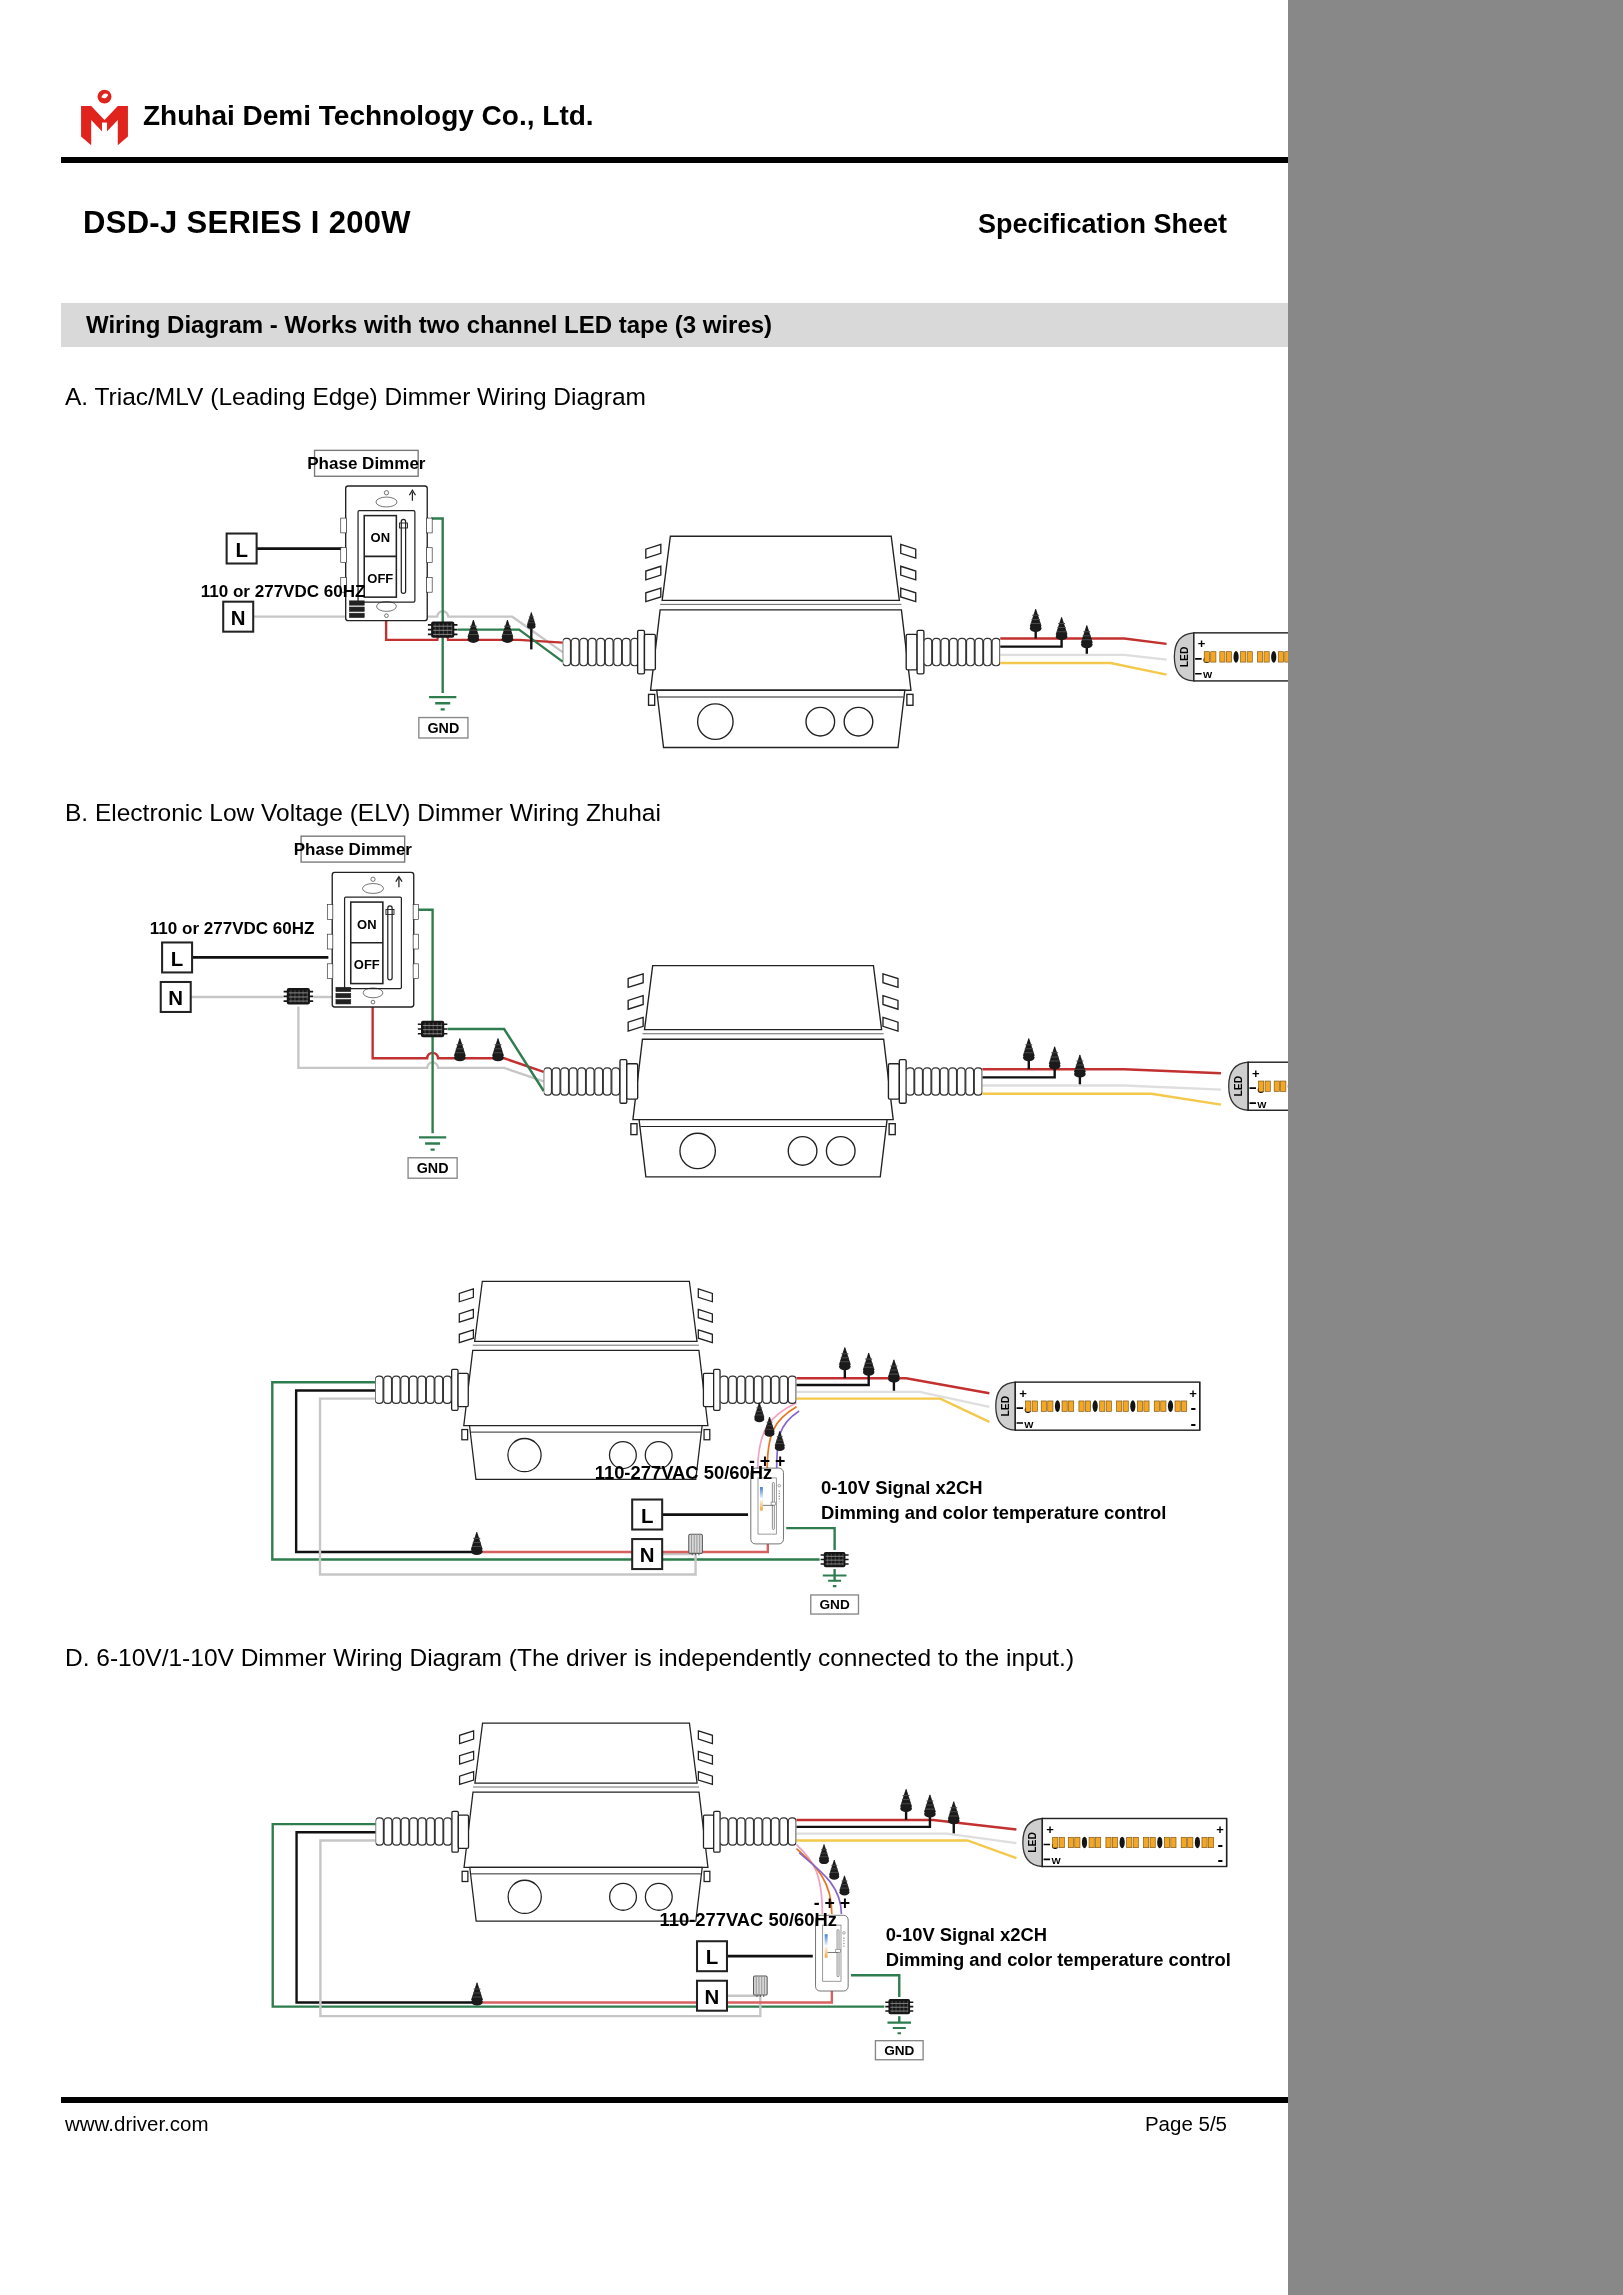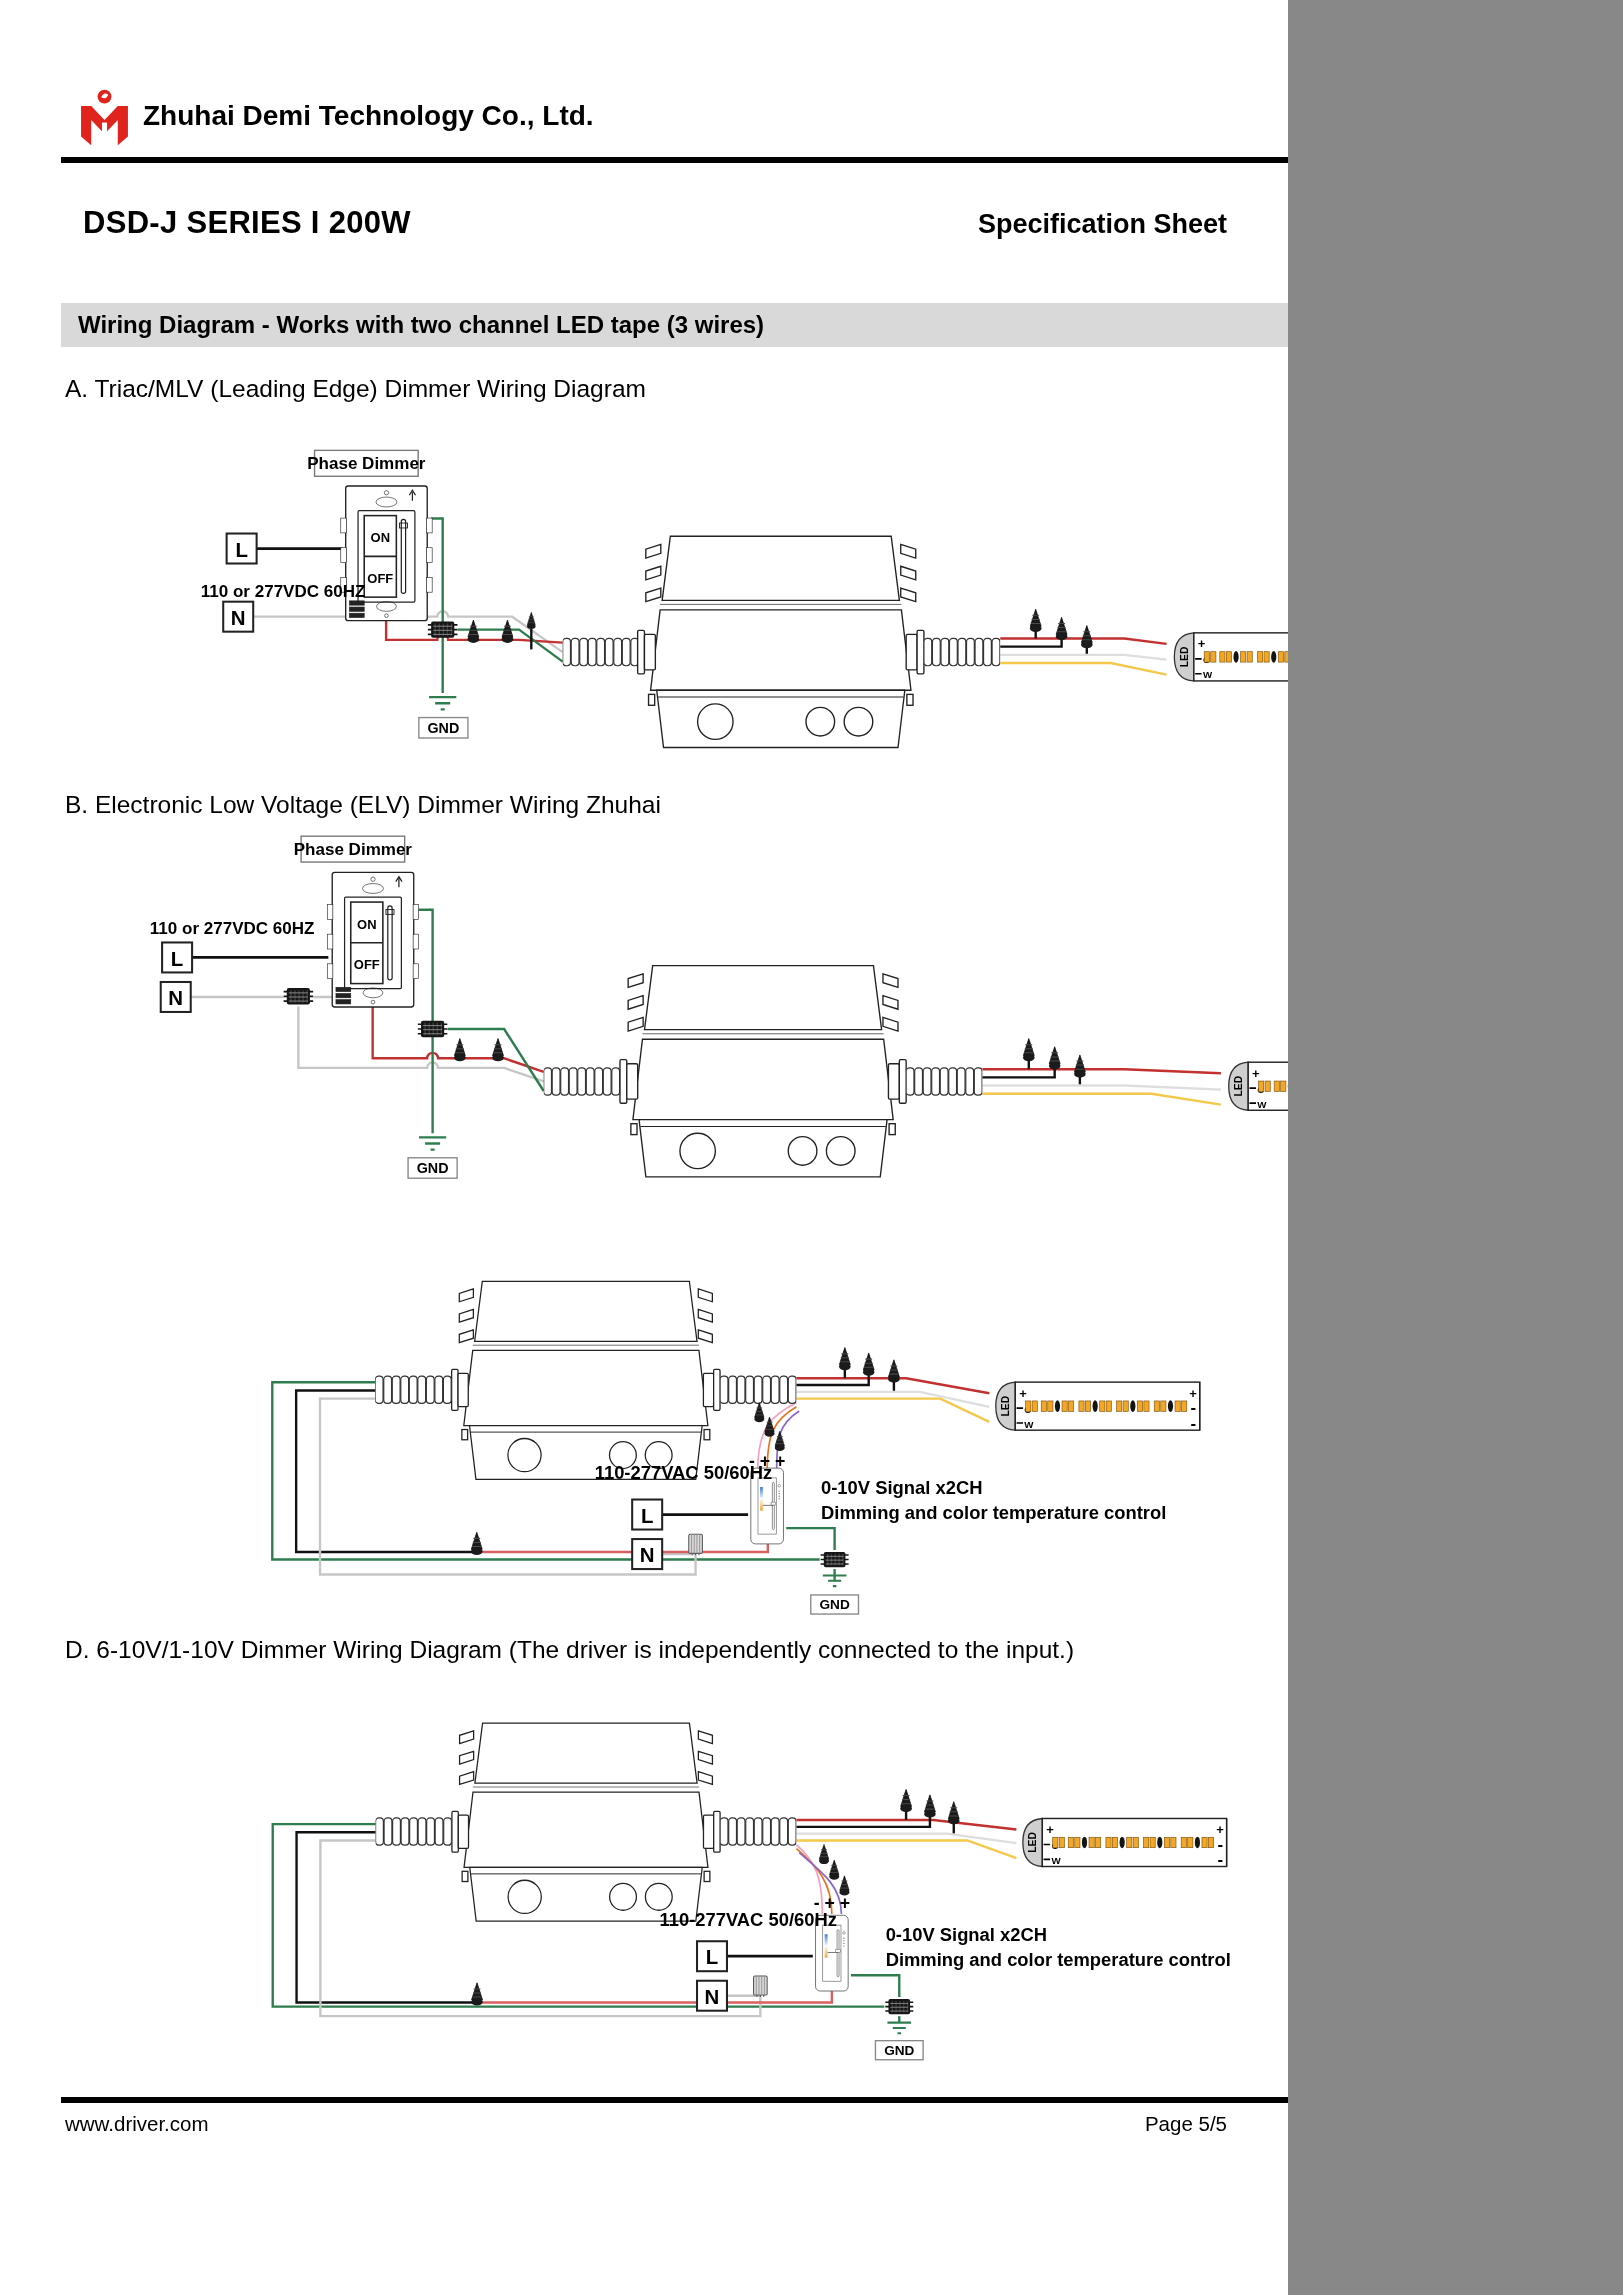--- a/index.html
+++ b/index.html
@@ -4,22 +4,22 @@
 <style>
   html,body{margin:0;padding:0;background:#888;}
   #page{position:relative;width:1288px;height:2295px;background:#fff;
         font-family:"Liberation Sans", sans-serif;color:#000;overflow:hidden;}
   .abs{position:absolute;}
   .rule{background:#000;}
   #company-name{font-size:28px;font-weight:bold;}
   #product-title{font-size:31px;font-weight:bold;letter-spacing:0.3px;}
   #doc-type{font-size:27px;font-weight:bold;text-align:right;}
   #section-banner{background:#d9d9d9;font-size:24px;font-weight:bold;
-                  line-height:44px;padding-left:17px;}
-  .diagram-heading{font-size:24.5px;}
+                  line-height:44px;padding-left:25px;}
+  .diagram-heading{font-size:24.5px;margin-top:8px;}
   .footer-text{font-size:20.5px;}
   svg text{font-family:"Liberation Sans", sans-serif;}
   .wire{fill:none;}
 </style>
 </head>
 <body>
 
 <svg width="0" height="0" style="position:absolute" aria-hidden="true">
 <defs>
   <linearGradient id="gBlue" x1="0" y1="0" x2="0" y2="1">

